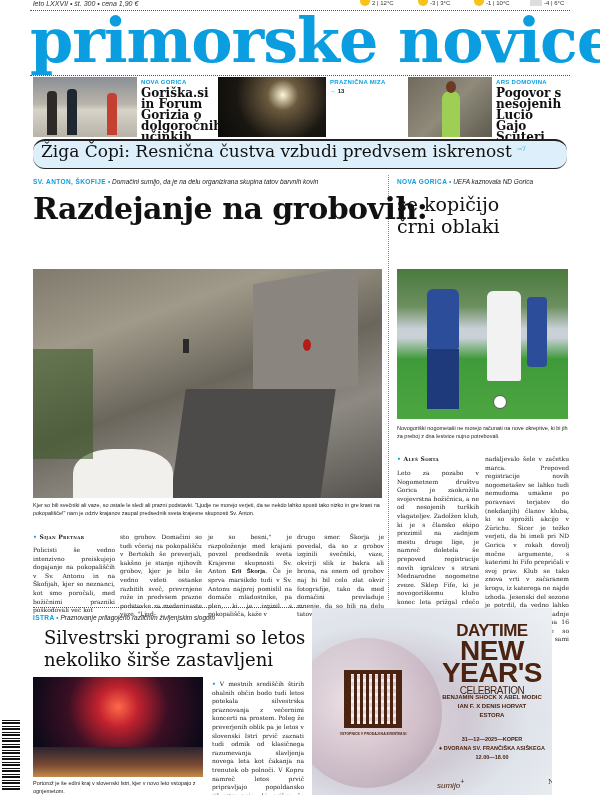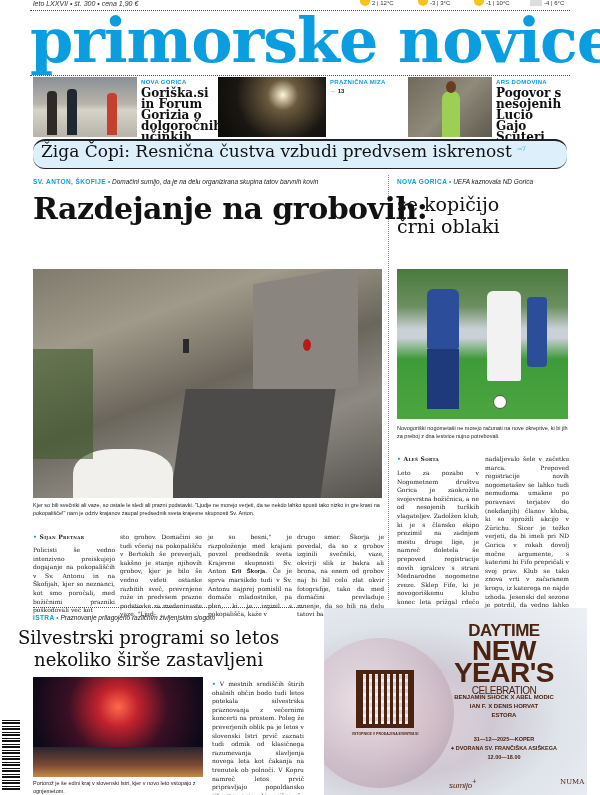--- a/index.html
+++ b/index.html
@@ -36,24 +36,24 @@
   .headline-right { left: 397px; top: 193px; font-family: "DejaVu Serif", serif; font-size: 19px; line-height: 22px; color: #111; }
 
   .photo { overflow: hidden; }
   .caption { font-family: "Liberation Sans", sans-serif; font-size: 5.5px; line-height: 8px; color: #222; }
   .byline { font-family: "DejaVu Serif", serif; font-size: 6px; font-weight: bold; font-variant: small-caps; letter-spacing: 0.3px; }
   .byline .dot { color: #0a9ee0; }
   .body-col { font-family: "DejaVu Serif", serif; font-size: 6px; line-height: 8.6px; color: #222; text-align: justify; }
   .body-col b { font-family: "Liberation Sans", sans-serif; }
   .body-col .arr { color: #0a9ee0; font-weight: bold; }
 
-  .headline-istra { left: 18px; top: 627px; font-family: "DejaVu Serif", serif; font-size: 18px; line-height: 22px; color: #111; text-align: center; }
+  .headline-istra { left: 44px; top: 627px; font-family: "DejaVu Serif", serif; font-size: 18px; line-height: 22px; color: #111; }
 
   
-  .ad { left: 312px; top: 608px; width: 263px; height: 187px; background: radial-gradient(ellipse at 30% 60%, #e8d4d8 0%, #cfc9d4 35%, #dfe3ea 60%, #eef1f4 100%); overflow: hidden; margin-left: 12px; }
+  .ad { left: 312px; top: 608px; width: 240px; height: 187px; background: radial-gradient(ellipse at 30% 60%, #e8d4d8 0%, #cfc9d4 35%, #dfe3ea 60%, #eef1f4 100%); overflow: hidden; }
   .ad-sphere { left: -20px; top: 30px; width: 150px; height: 150px; border-radius: 50%; background: radial-gradient(circle at 40% 40%, #f4e9ec, #c9b4c0 60%, #9d8a99 100%); opacity: 0.7; }
   .ad-text { font-family: "Liberation Sans", sans-serif; color: #4a2311; text-align: center; }
   .ad-qr { left: 32px; top: 62px; width: 58px; height: 58px; background:
       repeating-linear-gradient(90deg, #4a2311 0 3px, transparent 3px 6px),
       repeating-linear-gradient(0deg, rgba(255,255,255,0.6) 0 3px, transparent 3px 7px);
       border: 4px solid #4a2311; }
   .barcode { left: 2px; top: 720px; width: 18px; height: 70px; background: repeating-linear-gradient(0deg, #111 0 2px, #fff 2px 3px, #111 3px 4px, #fff 4px 6px); }
 </style>
 </head>
 <body>

